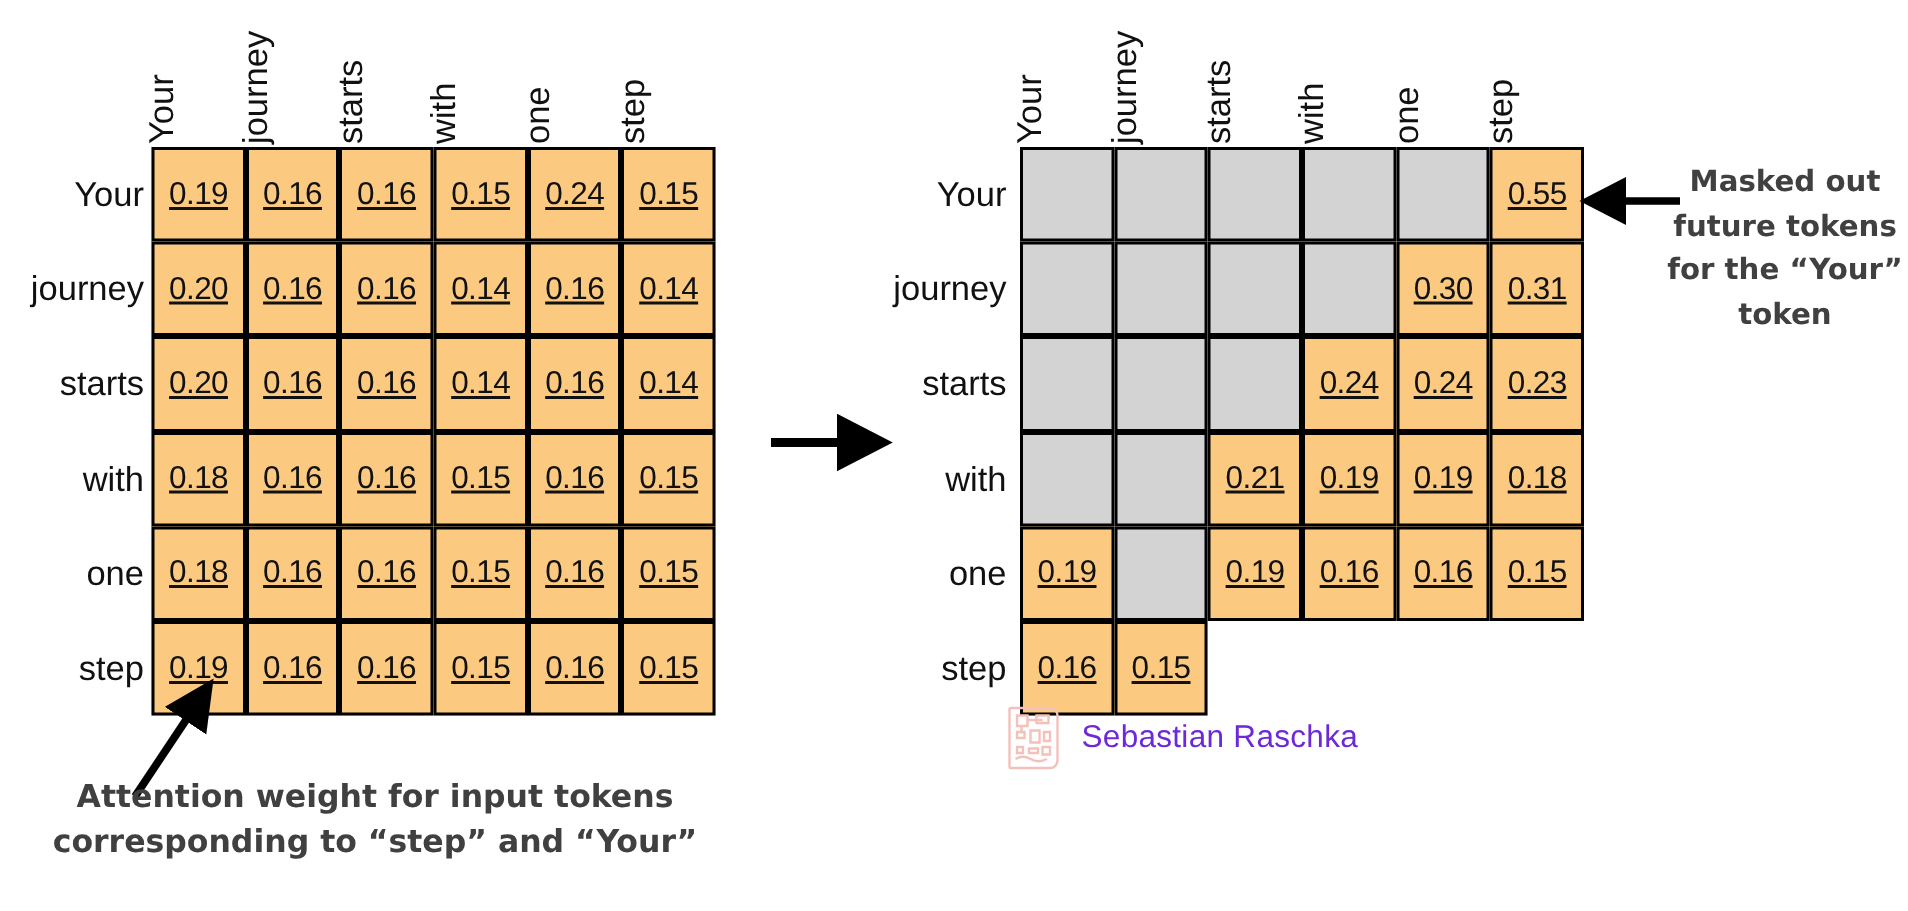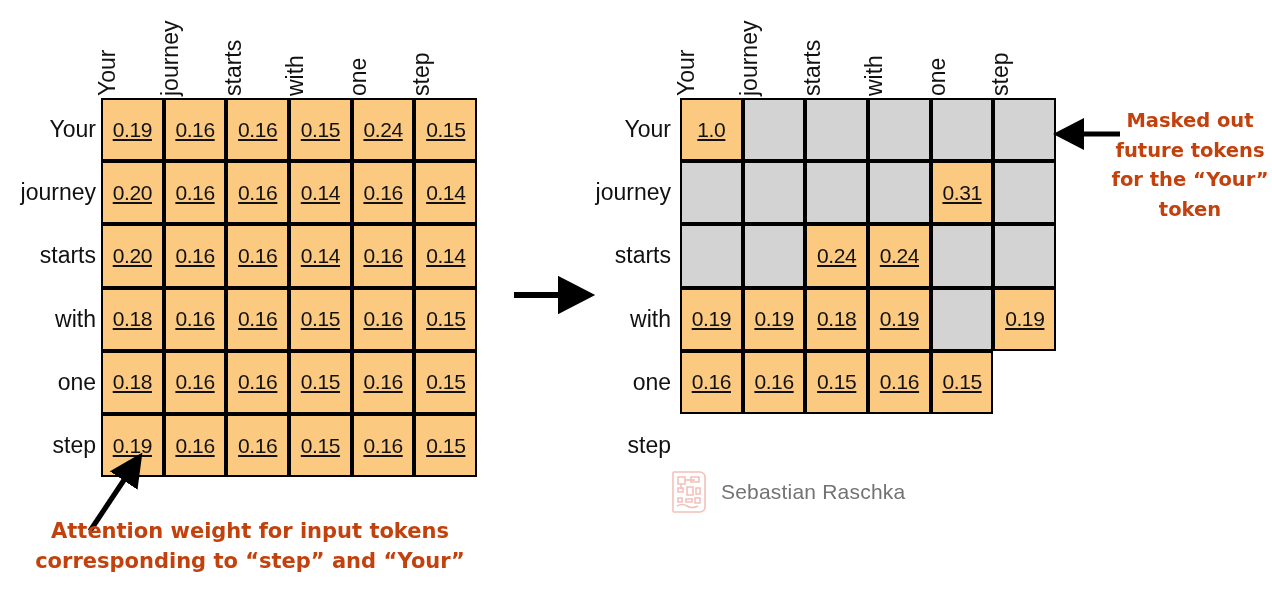--- a/index.html
+++ b/index.html
@@ -84,21 +84,21 @@
     color: #111111;
     white-space: nowrap;
     font-family: "Liberation Sans", sans-serif;
   }
 
   
   .annot {
     position: absolute;
     font-family: "DejaVu Sans", sans-serif;
     font-weight: bold;
-    color: #c2410c;
+    color: #404040;
     text-align: center;
     line-height: 1.45;
   }
   #caption-left {
     left: 30px;
     top: 516px;
     width: 440px;
     font-size: 21px;
   }
   #mask-note {
@@ -119,21 +119,21 @@
   #watermark {
     position: absolute;
     left: 670px;
     top: 469px;
     display: flex;
     align-items: center;
     gap: 9px;
   }
   #watermark-text {
     font-size: 21px;
-    color: #737373;
+    color: #6d28d9;
     font-family: "Liberation Sans", sans-serif;
     letter-spacing: 0.2px;
   }
 </style>
 </head>
 <body>
 
 <div class="matrix-block" id="left-matrix">
   <div class="col-labels" id="left-col-labels" style="top:-92px;">
       <div class="col-label-slot">
@@ -226,38 +226,41 @@
     </div>
   <div class="row-labels" id="right-row-labels" style="top:0;">
       <div class="row-label">Your</div>
       <div class="row-label">journey</div>
       <div class="row-label">starts</div>
       <div class="row-label">with</div>
       <div class="row-label">one</div>
       <div class="row-label">step</div>
     </div>
   <div class="grid" id="right-grid">
-      <div class="cell orange">1.0</div>
-      <div class="cell gray"></div>
-      <div class="cell gray"></div>
-      <div class="cell gray"></div>
-      <div class="cell gray"></div>
-      <div class="cell gray"></div>
-      <div class="cell gray"></div>
-      <div class="cell gray"></div>
-      <div class="cell gray"></div>
-      <div class="cell gray"></div>
+      <div class="cell gray"></div>
+      <div class="cell gray"></div>
+      <div class="cell gray"></div>
+      <div class="cell gray"></div>
+      <div class="cell gray"></div>
+      <div class="cell orange">0.55</div>
+      <div class="cell gray"></div>
+      <div class="cell gray"></div>
+      <div class="cell gray"></div>
+      <div class="cell gray"></div>
+      <div class="cell orange">0.30</div>
       <div class="cell orange">0.31</div>
       <div class="cell gray"></div>
       <div class="cell gray"></div>
       <div class="cell gray"></div>
       <div class="cell orange">0.24</div>
       <div class="cell orange">0.24</div>
-      <div class="cell gray"></div>
-      <div class="cell gray"></div>
+      <div class="cell orange">0.23</div>
+      <div class="cell gray"></div>
+      <div class="cell gray"></div>
+      <div class="cell orange">0.21</div>
       <div class="cell orange">0.19</div>
       <div class="cell orange">0.19</div>
       <div class="cell orange">0.18</div>
       <div class="cell orange">0.19</div>
       <div class="cell gray"></div>
       <div class="cell orange">0.19</div>
       <div class="cell orange">0.16</div>
       <div class="cell orange">0.16</div>
       <div class="cell orange">0.15</div>
       <div class="cell orange">0.16</div>

